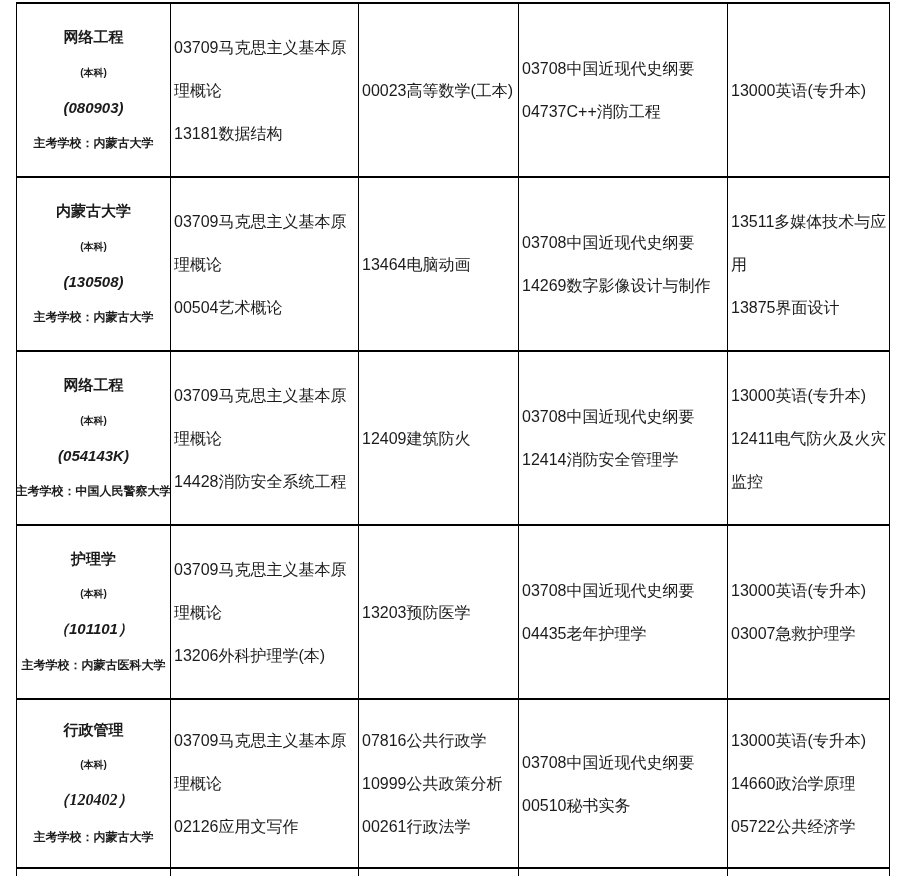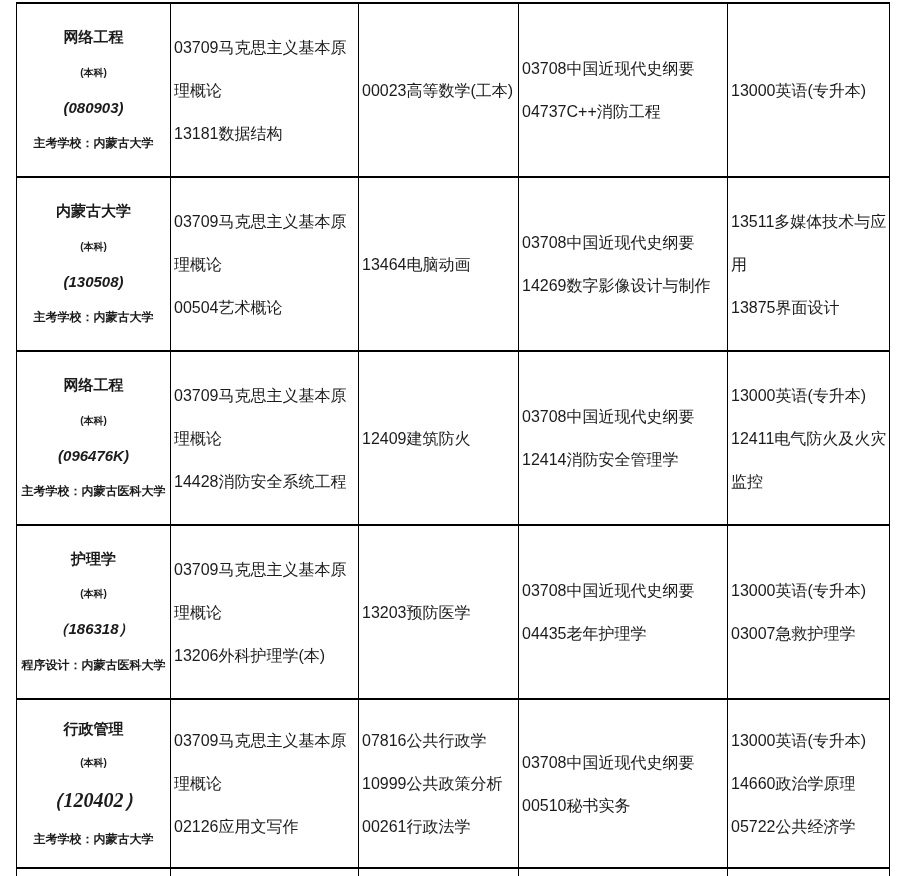--- a/index.html
+++ b/index.html
@@ -33,21 +33,21 @@
   .major-inner {
     display: flex;
     flex-direction: column;
     justify-content: space-evenly;
     align-items: center;
     height: 162px;
   }
   .major-name  { font-weight: bold; font-size: 15px; white-space: nowrap; }
   .major-level { font-weight: bold; font-size: 10px; white-space: nowrap; }
   .major-code  { font-weight: bold; font-size: 15px; white-space: nowrap; font-style: italic; }
-  .major-code.serif { font-family: "Liberation Serif", "DejaVu Serif", serif; font-size: 20px; }
+  .major-code.serif { font-family: "Liberation Serif", "DejaVu Serif", serif; font-size: 16px; }
   .major-school{ font-weight: bold; font-size: 12px; white-space: nowrap; }
 
   td.course-cell { padding: 0 2px 0 3px; font-size: 16px; }
   td.course-cell p { margin: 0; line-height: 43px; }
 </style>
 </head>
 <body>
 
 <table class="schedule">
   <colgroup>
@@ -108,48 +108,48 @@
       <p>13511多媒体技术与应用</p>
       <p>13875界面设计</p>
     </td>
   </tr>
 
   <tr class="row">
     <td class="major-cell">
       <div class="major-inner">
         <span class="major-name">网络工程</span>
         <span class="major-level">(本科)</span>
-        <span class="major-code">(096476K)</span>
+        <span class="major-code">(054143K)</span>
+        <span class="major-school">主考学校：中国人民警察大学</span>
+      </div>
+    </td>
+    <td class="course-cell">
+      <p>03709马克思主义基本原理概论</p>
+      <p>14428消防安全系统工程</p>
+    </td>
+    <td class="course-cell">
+      <p>12409建筑防火</p>
+    </td>
+    <td class="course-cell">
+      <p>03708中国近现代史纲要</p>
+      <p>12414消防安全管理学</p>
+    </td>
+    <td class="course-cell">
+      <p>13000英语(专升本)</p>
+      <p>12411电气防火及火灾监控</p>
+    </td>
+  </tr>
+
+  <tr class="row">
+    <td class="major-cell">
+      <div class="major-inner">
+        <span class="major-name">护理学</span>
+        <span class="major-level">(本科)</span>
+        <span class="major-code">（101101）</span>
         <span class="major-school">主考学校：内蒙古医科大学</span>
-      </div>
-    </td>
-    <td class="course-cell">
-      <p>03709马克思主义基本原理概论</p>
-      <p>14428消防安全系统工程</p>
-    </td>
-    <td class="course-cell">
-      <p>12409建筑防火</p>
-    </td>
-    <td class="course-cell">
-      <p>03708中国近现代史纲要</p>
-      <p>12414消防安全管理学</p>
-    </td>
-    <td class="course-cell">
-      <p>13000英语(专升本)</p>
-      <p>12411电气防火及火灾监控</p>
-    </td>
-  </tr>
-
-  <tr class="row">
-    <td class="major-cell">
-      <div class="major-inner">
-        <span class="major-name">护理学</span>
-        <span class="major-level">(本科)</span>
-        <span class="major-code">（186318）</span>
-        <span class="major-school">程序设计：内蒙古医科大学</span>
       </div>
     </td>
     <td class="course-cell">
       <p>03709马克思主义基本原理概论</p>
       <p>13206外科护理学(本)</p>
     </td>
     <td class="course-cell">
       <p>13203预防医学</p>
     </td>
     <td class="course-cell">

